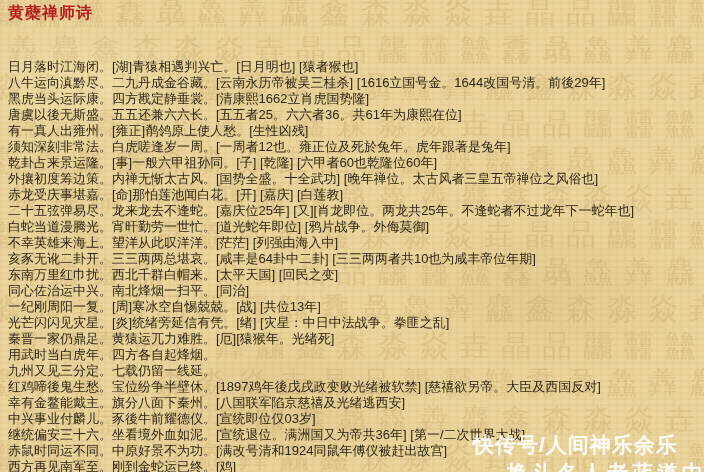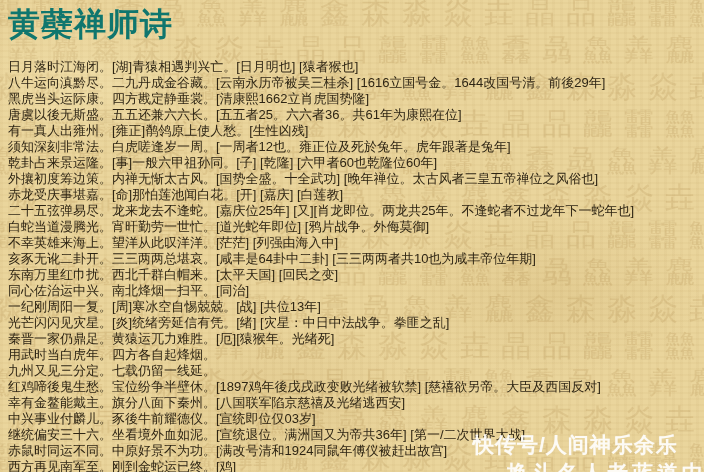--- a/index.html
+++ b/index.html
@@ -27,21 +27,21 @@
     position:absolute;left:-8px;top:-6px;right:-8px;bottom:-8px;z-index:0;
     color:rgba(148,104,40,.14);
     font-size:30px;line-height:37px;letter-spacing:11px;
     white-space:nowrap;overflow:hidden;
     filter:blur(.4px);
     user-select:none;
   }
   .pat-row:nth-child(even){margin-left:-24px;}
   .title{
     position:absolute;left:8px;top:3px;z-index:2;
-    font-size:32px;font-weight:bold;color:#0f766e;letter-spacing:1px;
+    font-size:16px;font-weight:bold;color:#b91c1c;letter-spacing:1px;
   }
   .poem{
     position:absolute;left:8px;top:59px;z-index:2;
     color:#2e2514;font-size:13px;line-height:16px;
     white-space:pre;
   }
   .poem-line{height:16px;}
   .watermark{
     position:absolute;right:-3px;bottom:-15px;z-index:3;
     color:rgba(255,255,255,.85);font-weight:bold;

